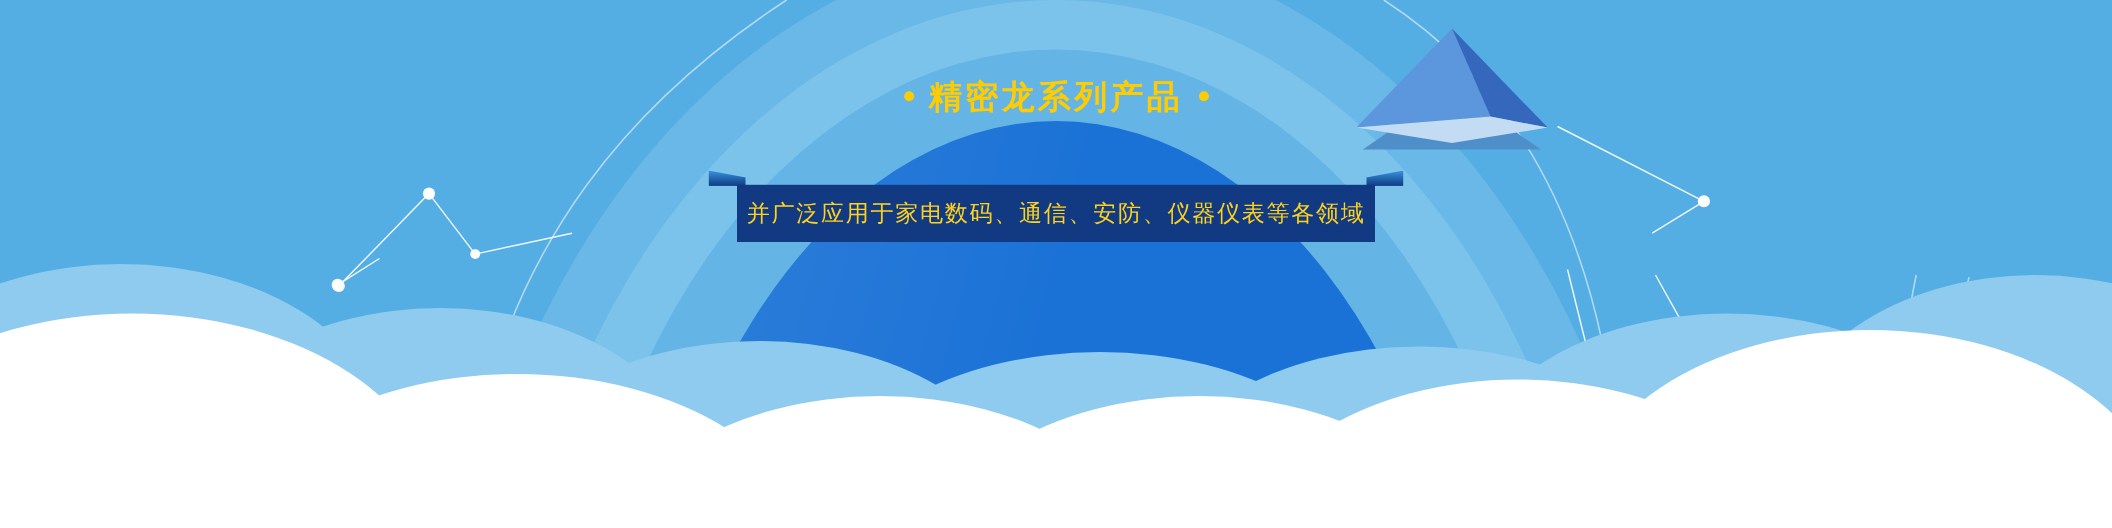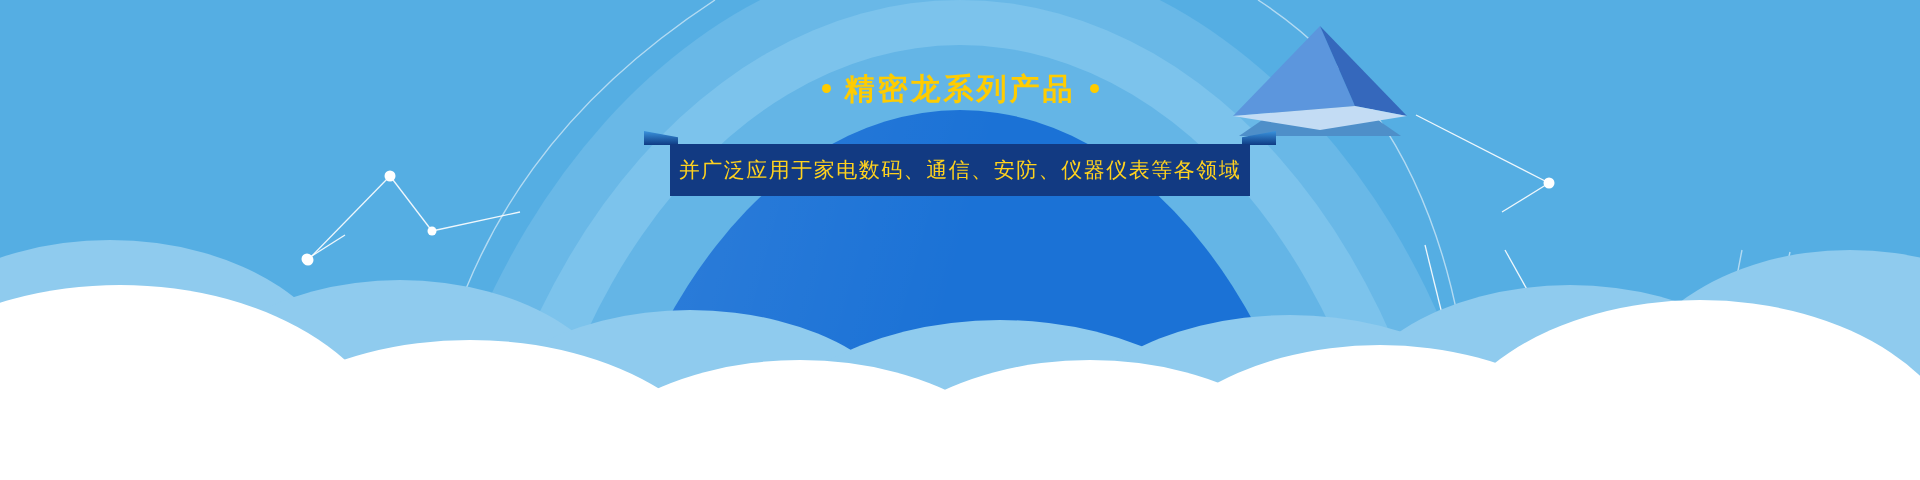--- a/index.html
+++ b/index.html
@@ -78,21 +78,21 @@
     color:#ffffff;
     white-space:nowrap;
     line-height:1.15;
     -webkit-text-stroke:9px #1B3A73;
     paint-order:stroke fill;
     text-shadow:0 3px 0 #15315f;
   }
 
   .ribbon-wrap{
     position:relative;
-    margin-top:40px;
+    margin-top:64px;
     width:580px;height:52px;
   }
   .ribbon-tab{
     position:absolute;top:-13px;width:34px;height:14px;
   }
   .ribbon-tab.left{left:-26px;
     background:linear-gradient(180deg,#3A93DD 0%,#0E3B84 100%);
     clip-path:polygon(0 0,100% 45%,100% 100%,0 100%);
   }
   .ribbon-tab.right{right:-26px;

